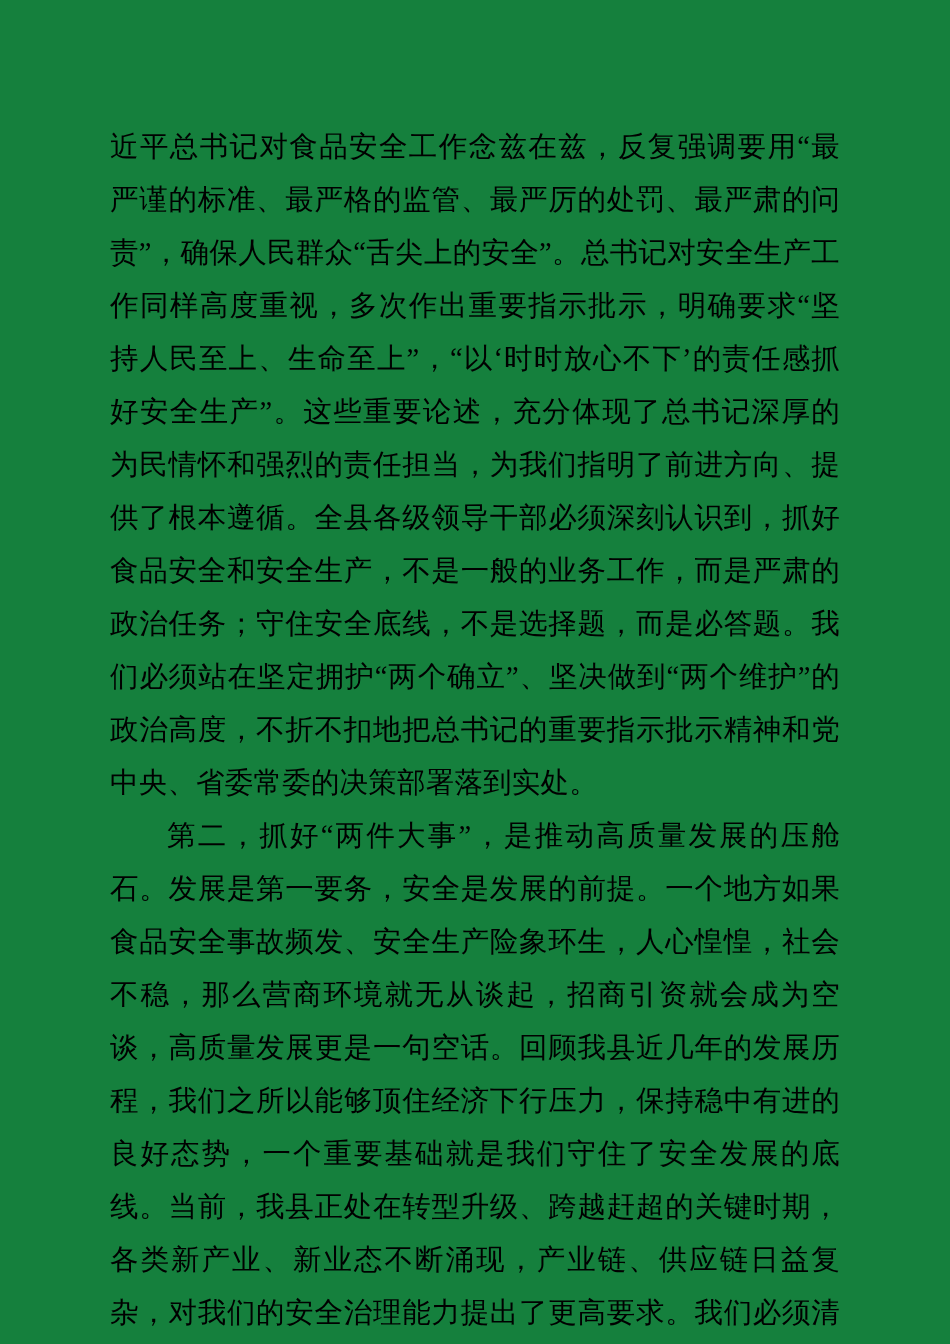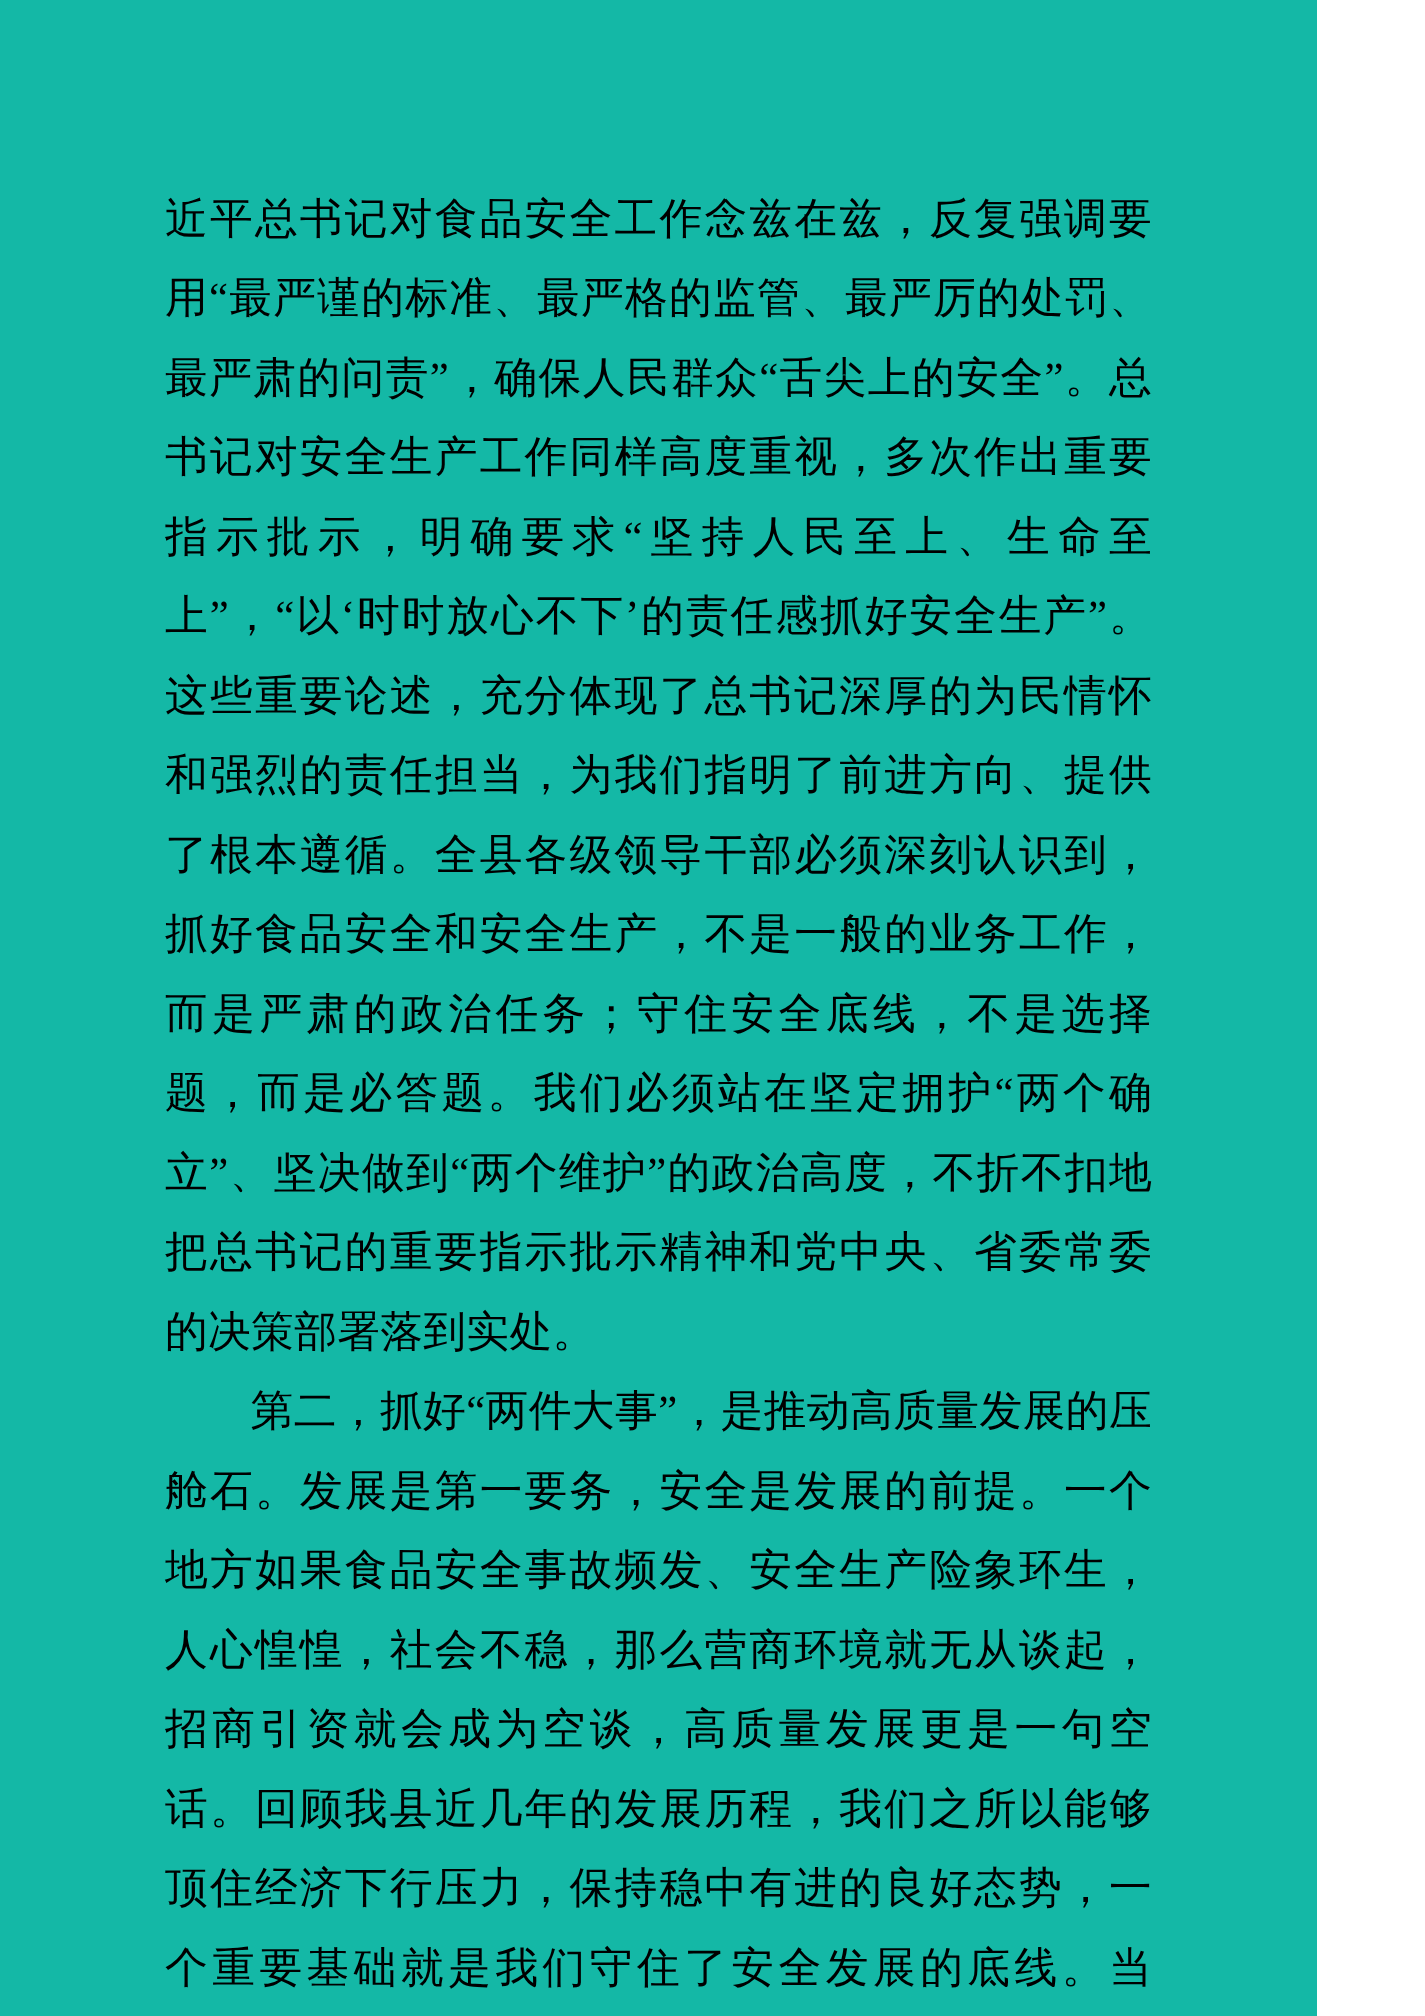--- a/index.html
+++ b/index.html
@@ -9,23 +9,23 @@
   }
   body {
     width: 950px;
     height: 1344px;
     font-family: "Liberation Serif", "DejaVu Serif", serif;
     color: #000000;
     overflow: hidden;
   }
   .page {
     position: relative;
-    width: 878px;
+    width: 950px;
     height: 1344px;
-    background: #14b8a6;
+    background: #15803d;
     box-sizing: border-box;
     padding: 120px 110px 60px 110px;
   }
   .doc-body {
     font-size: 28.5px;
     line-height: 53px;
     text-align: justify;
     text-justify: inter-ideograph;
     letter-spacing: 0.2px;
   }

